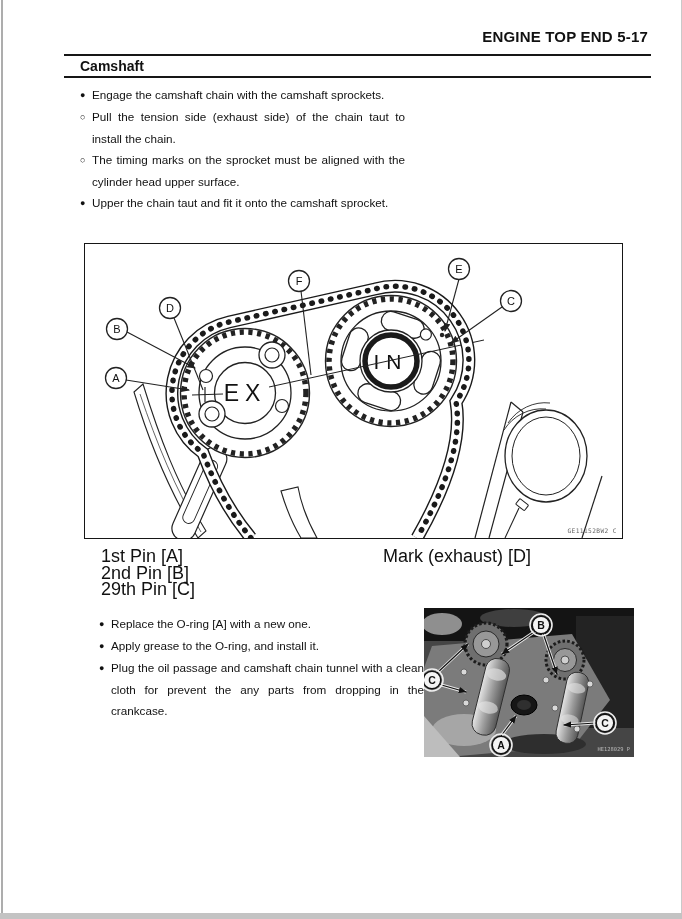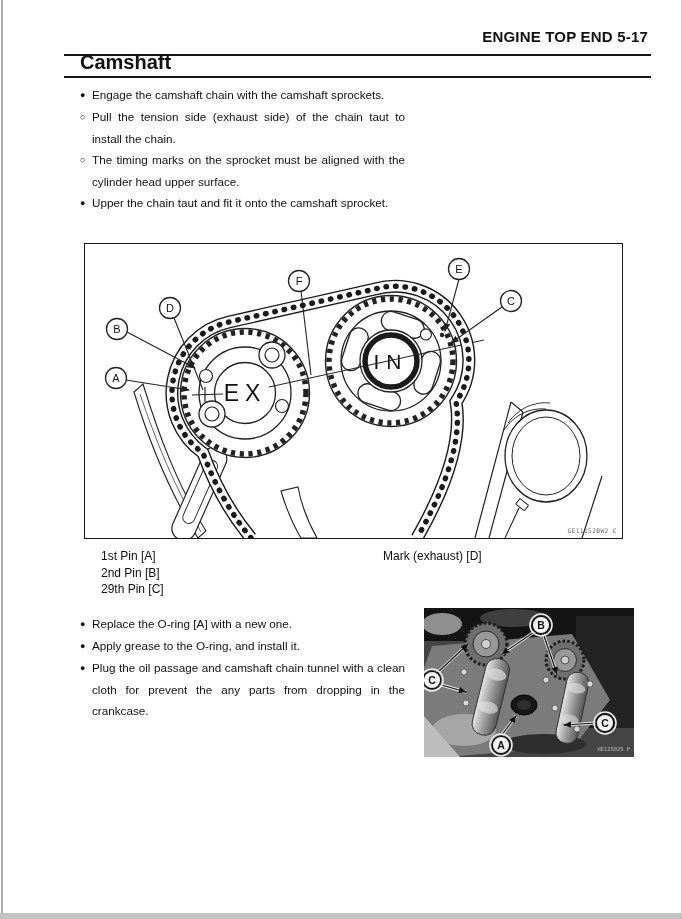--- a/index.html
+++ b/index.html
@@ -3,32 +3,32 @@
 <meta charset="utf-8">
 <style>
   html,body{margin:0;padding:0;background:#fff;}
   .page{position:relative;width:682px;height:919px;background:#fff;overflow:hidden;
         font-family:"Liberation Sans",sans-serif;color:#111;text-decoration:underline;}
   .edge-l{position:absolute;left:1px;top:0;width:2px;height:913px;background:#adadad;}
   .edge-r{position:absolute;right:0;top:0;width:1px;height:913px;background:#c9c9c9;}
   .bbar{position:absolute;left:0;bottom:0;width:682px;height:6px;background:#c3c3c3;}
   .hdr{position:absolute;top:28px;right:34px;font-size:15px;font-weight:bold;letter-spacing:.2px;}
   .rule1{position:absolute;left:64px;top:54px;width:587px;height:2px;background:#161616;}
-  .sec{position:absolute;left:80px;top:51px;font-size:20px;font-weight:bold;}
+  .sec{position:absolute;left:80px;top:58px;font-size:14px;font-weight:bold;}
   .rule2{position:absolute;left:64px;top:76px;width:587px;height:2px;background:#161616;}
   .steps{position:absolute;left:80px;width:325px;font-size:11.7px;line-height:21px;
          text-align:justify;}
   .steps-top{top:84px;}
-  .steps-bottom{top:613px;}
+  .steps-bottom{top:613px;margin-left:19px;}
   .step{padding-left:12px;text-indent:-12px;}
   .marker{display:inline-block;width:12px;text-indent:0;font-size:9px;vertical-align:1px;}
   .figure{position:absolute;left:84px;top:243px;width:539px;height:296px;
           border:1px solid #161616;box-sizing:border-box;background:#fff;}
   .figure svg{display:block;}
-  .legend{position:absolute;top:548px;font-size:12px;line-height:16.6px;}
+  .legend{position:absolute;top:548px;font-size:18px;line-height:16.6px;}
   .legend-left{left:101px;}
   .legend-right{left:383px;}
   .photo{position:absolute;left:424px;top:608px;width:210px;height:149px;}
   .photo svg{display:block;}
   svg text{font-family:"Liberation Sans",sans-serif;}
   .codefont{font-family:"DejaVu Sans Mono",monospace;}
 </style>
 </head>
 <body>
 

